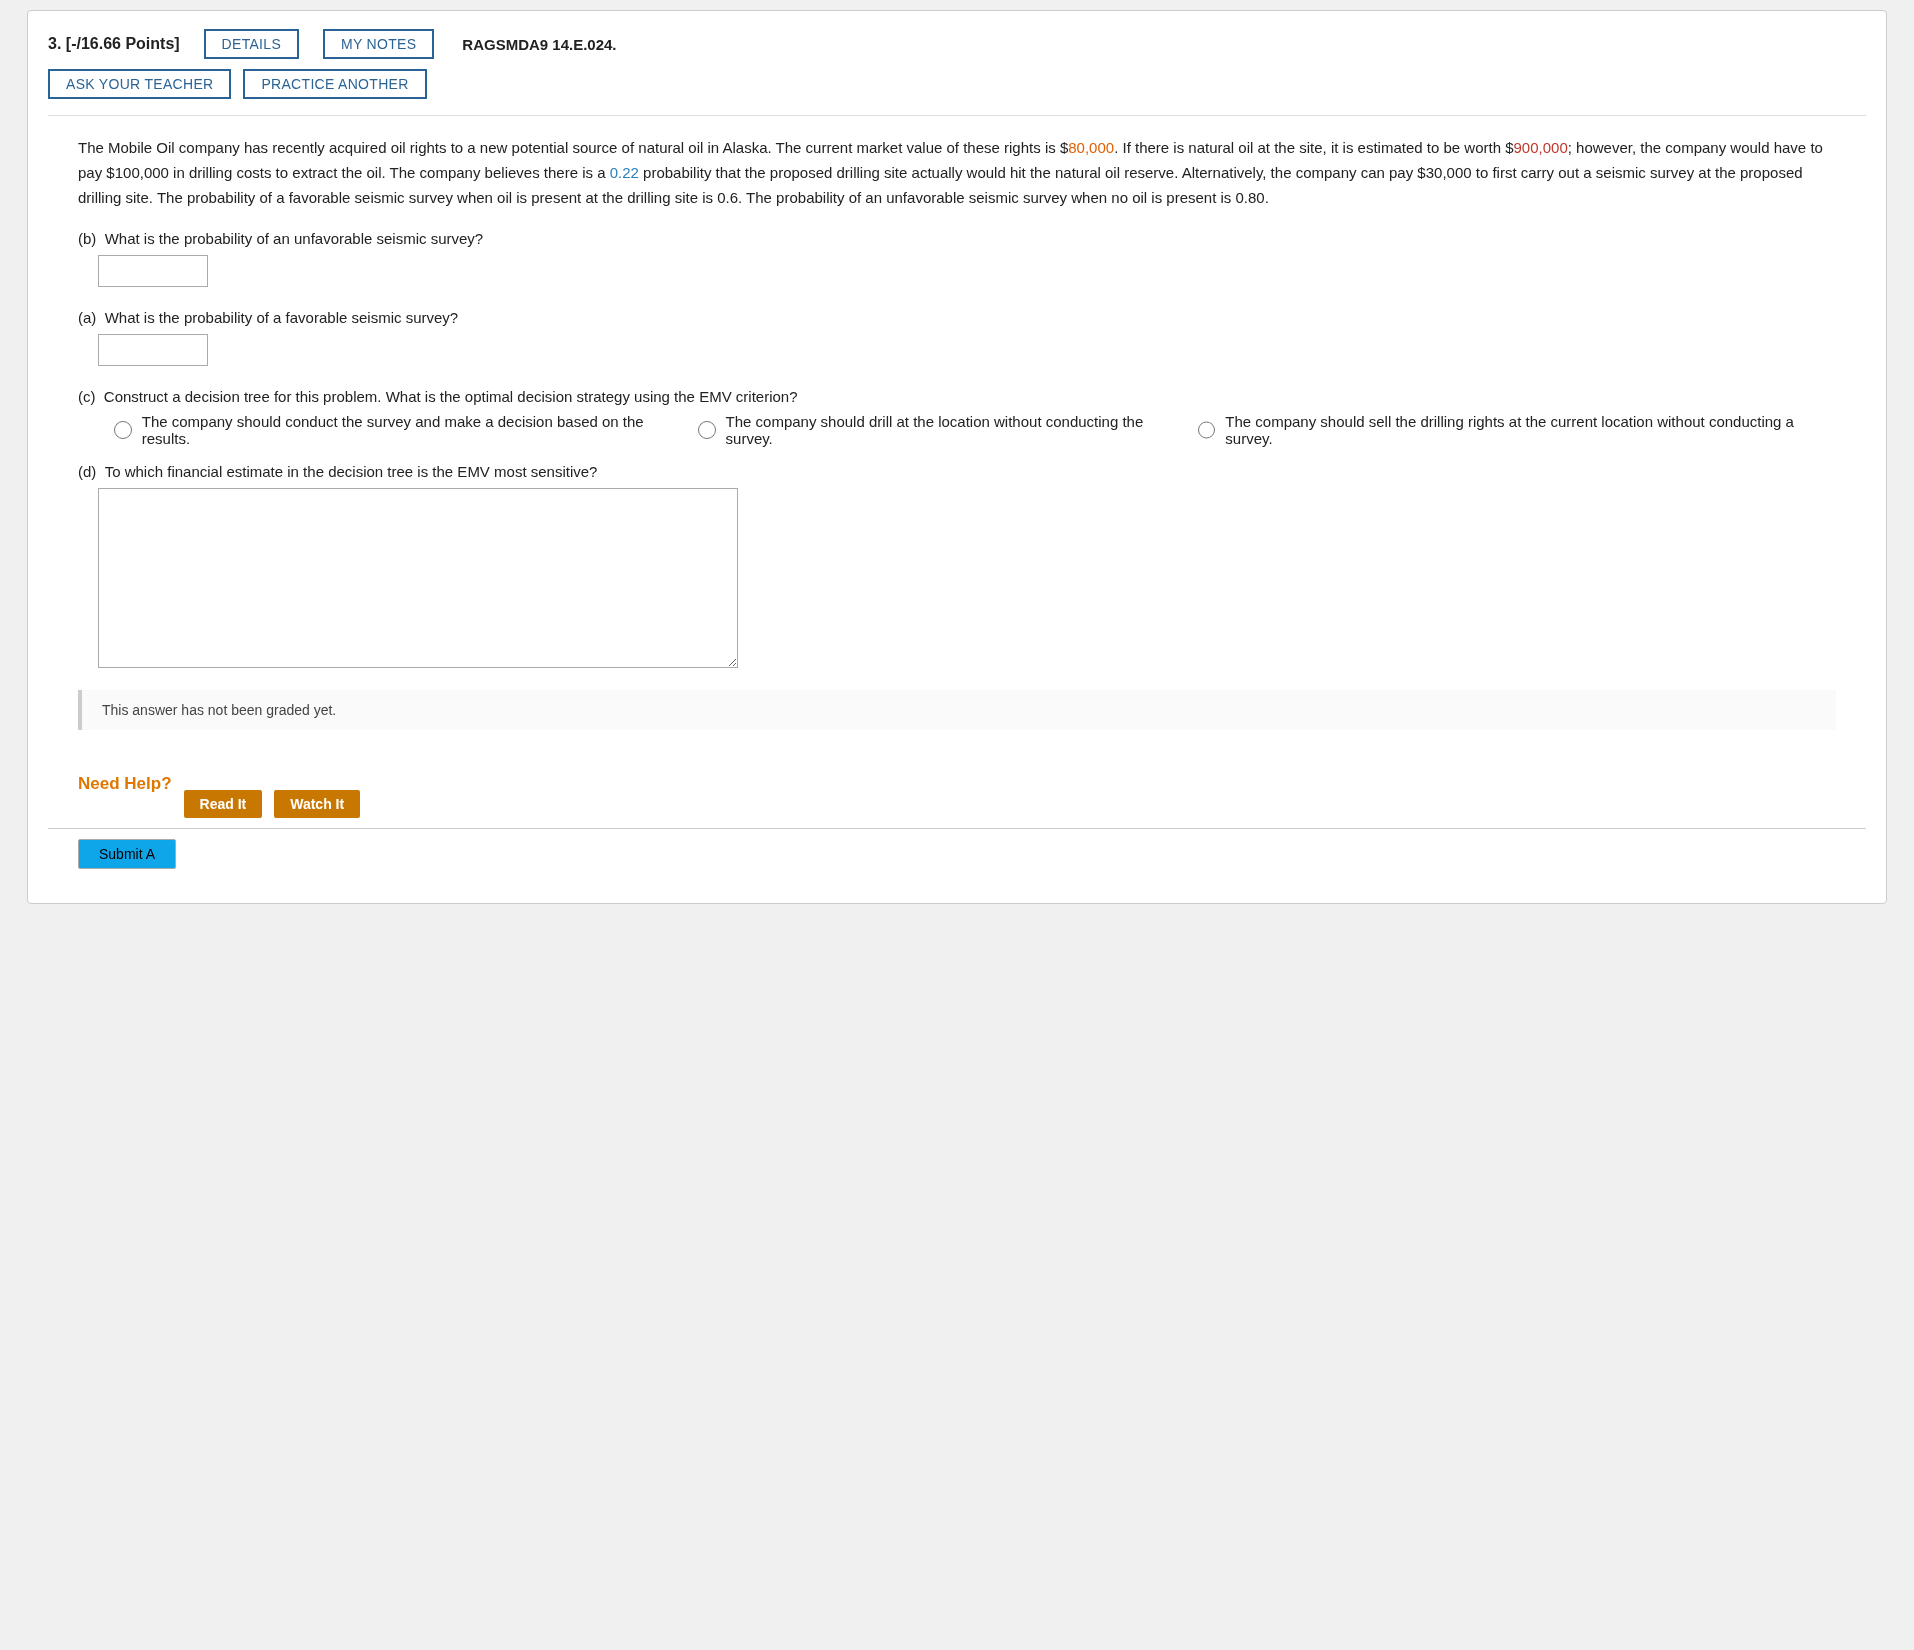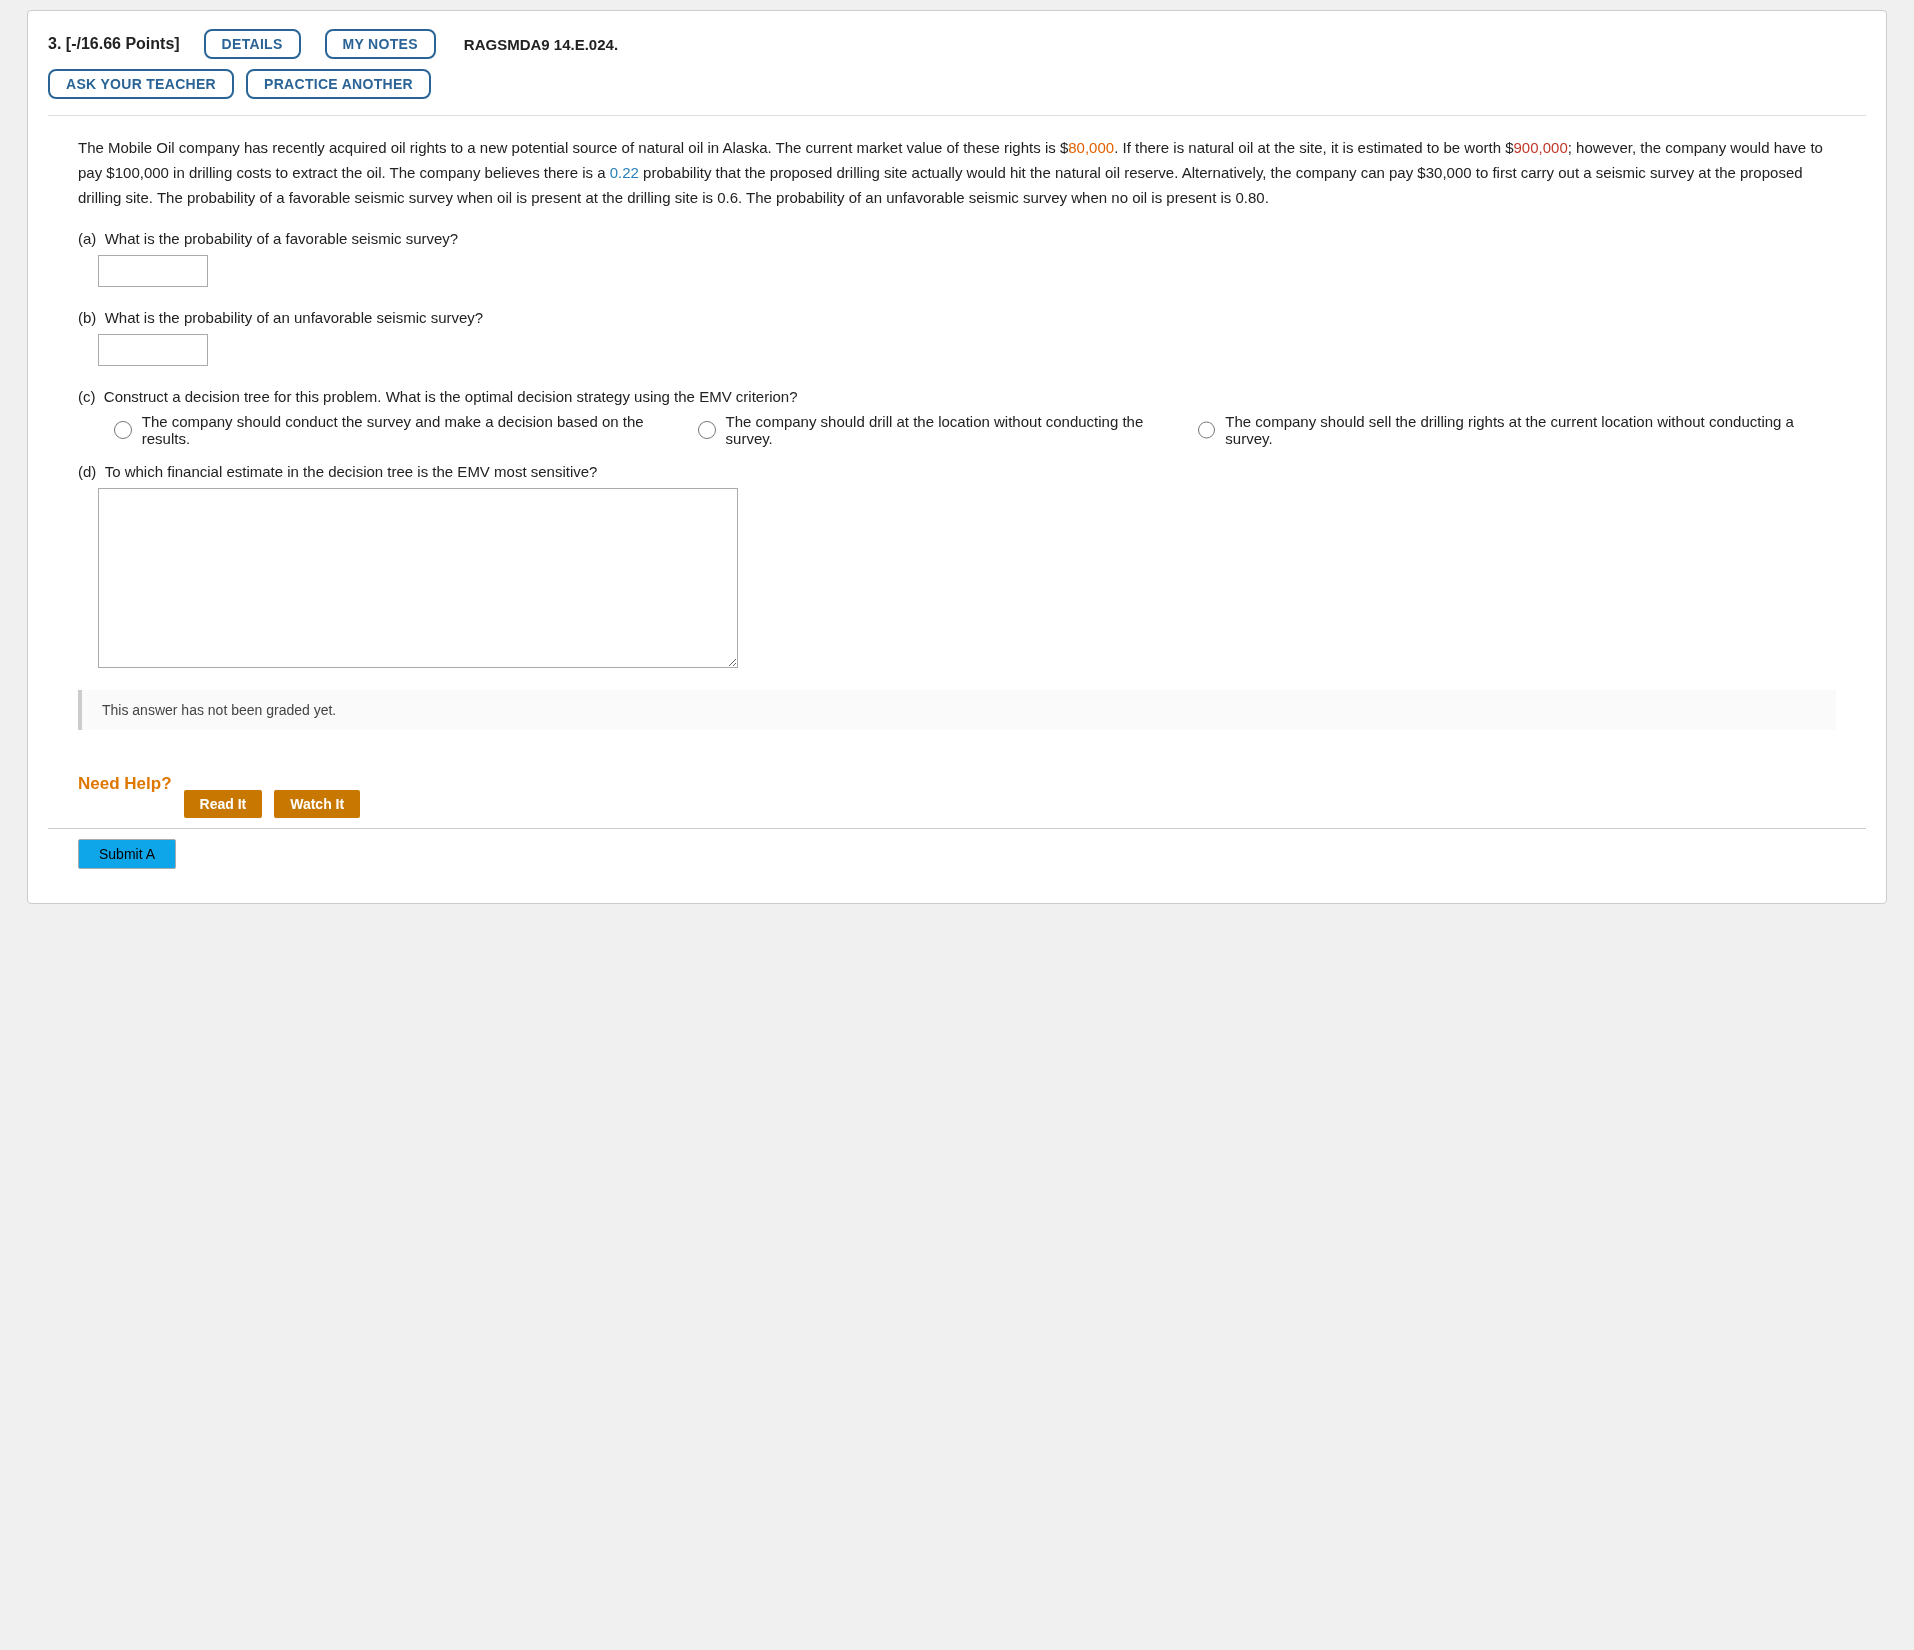--- a/index.html
+++ b/index.html
@@ -33,23 +33,23 @@
       font-weight: bold;
       font-size: 16px;
       white-space: nowrap;
     }
     .btn-outline {
       border: 2px solid #2a6496;
       background: #fff;
       color: #2a6496;
       padding: 5px 16px;
       font-size: 14px;
-      font-weight: bold;
-      cursor: pointer;
-      border-radius: 8px;
+      font-weight: normal;
+      cursor: pointer;
+      border-radius: 0;
       letter-spacing: 0.3px;
     }
     .ragsmda-label {
       font-weight: bold;
       font-size: 15px;
       color: #222;
       margin-left: 4px;
     }
     .second-row-buttons {
       display: flex;
@@ -181,28 +181,28 @@
     </div>
 
     <hr class="divider">
 
     <div class="problem-text">
       <span>The Mobile Oil company has recently acquired oil rights to a new potential source of natural oil in Alaska. The current market value of these rights is $</span><span class="highlight-orange">80,000</span><span>. If there is natural oil at the site, it is estimated to be worth $</span><span class="highlight-red">900,000</span><span>; however, the company would have to pay $100,000 in drilling costs to extract the oil. The company believes there is a </span><span class="highlight-blue-val">0.22</span><span> probability that the proposed drilling site actually would hit the natural oil reserve. Alternatively, the company can pay $30,000 to first carry out a seismic survey at the proposed drilling site. The probability of a favorable seismic survey when oil is present at the drilling site is 0.6. The probability of an unfavorable seismic survey when no oil is present is 0.80.</span>
     </div>
 
     <div class="part-section">
       <div class="part-label">
+        <span>(b)</span>&nbsp;&nbsp;<span>What is the probability of an unfavorable seismic survey?</span>
+      </div>
+      <input class="part-input-short" type="text" placeholder="" style="">
+    </div>
+
+    <div class="part-section">
+      <div class="part-label">
         <span>(a)</span>&nbsp;&nbsp;<span>What is the probability of a favorable seismic survey?</span>
-      </div>
-      <input class="part-input-short" type="text" placeholder="" style="">
-    </div>
-
-    <div class="part-section">
-      <div class="part-label">
-        <span>(b)</span>&nbsp;&nbsp;<span>What is the probability of an unfavorable seismic survey?</span>
       </div>
       <input class="part-input-short" type="text" placeholder="" style="">
     </div>
 
     <div class="part-section">
       <div class="part-label">
         <span>(c)</span>&nbsp;&nbsp;<span>Construct a decision tree for this problem. What is the optimal decision strategy using the EMV criterion?</span>
       </div>
       <div class="radio-group">
         <label class="radio-option">

